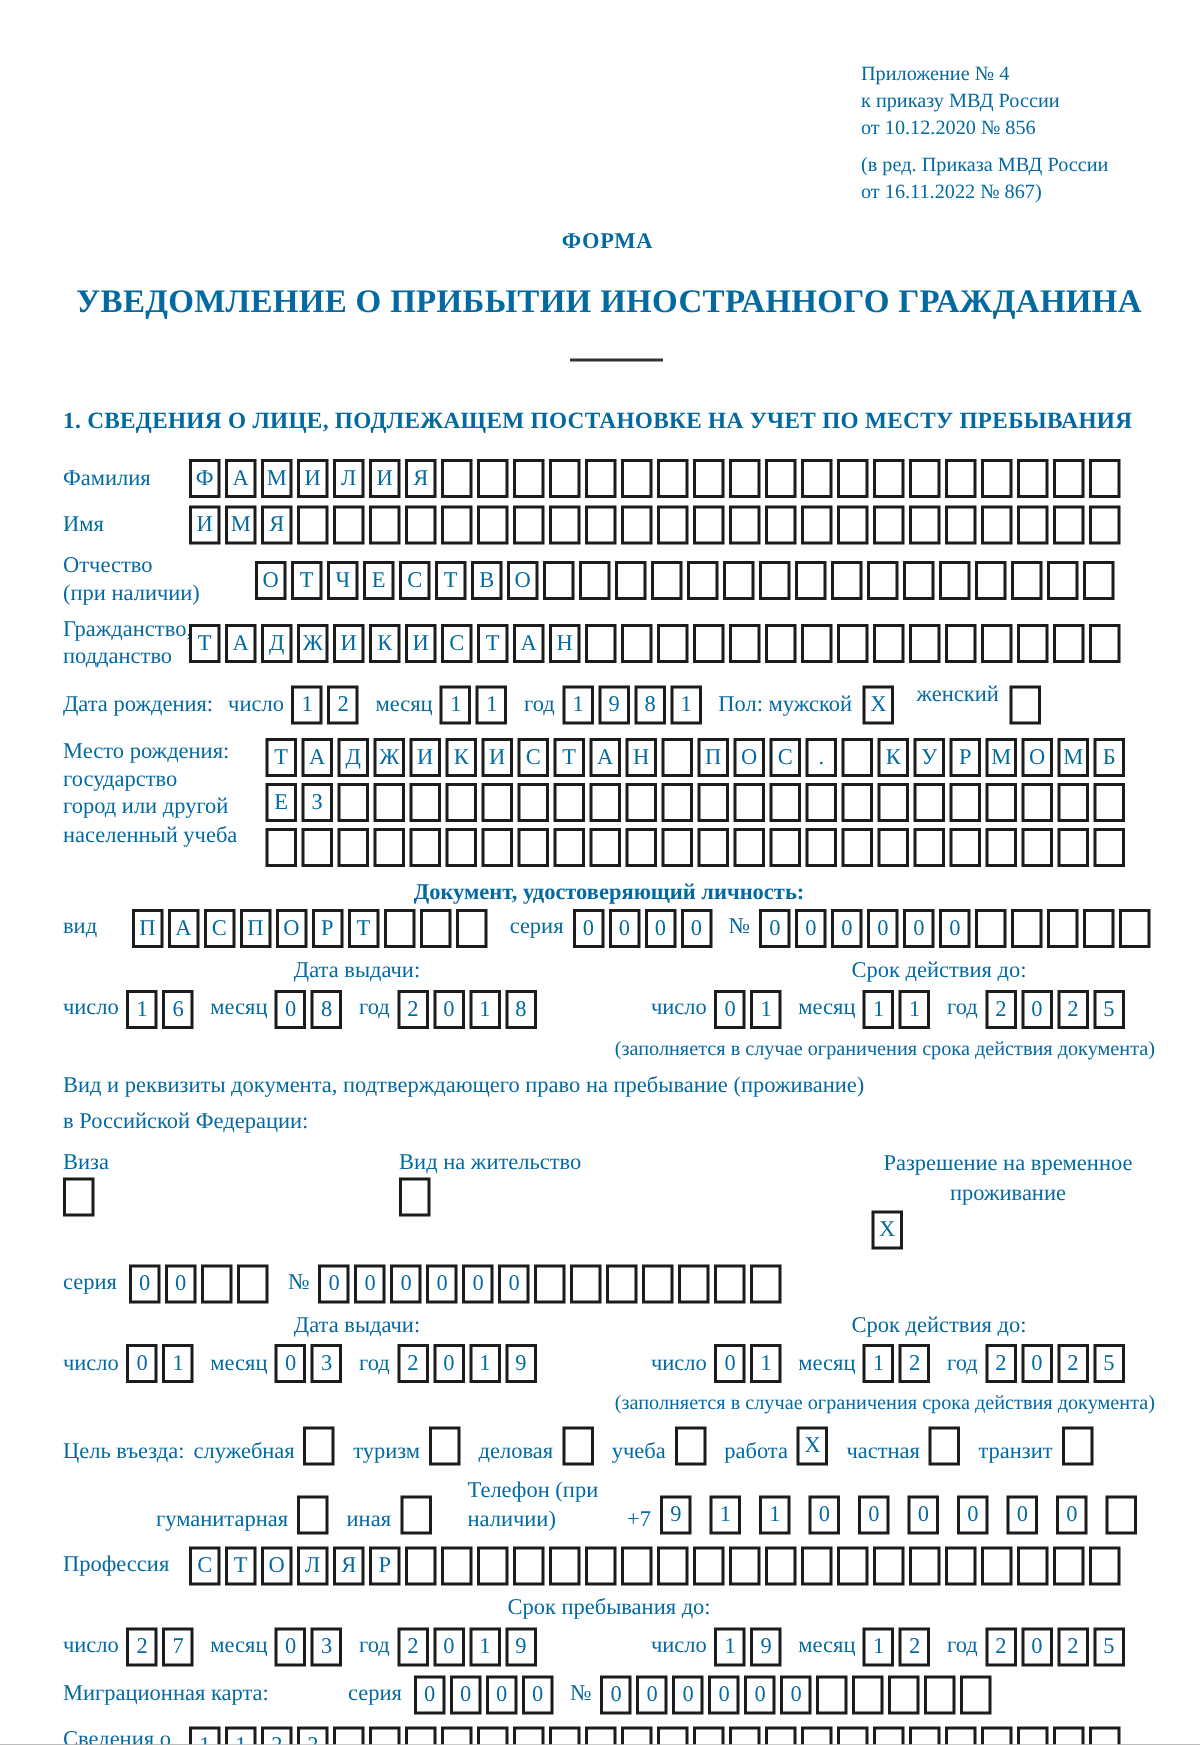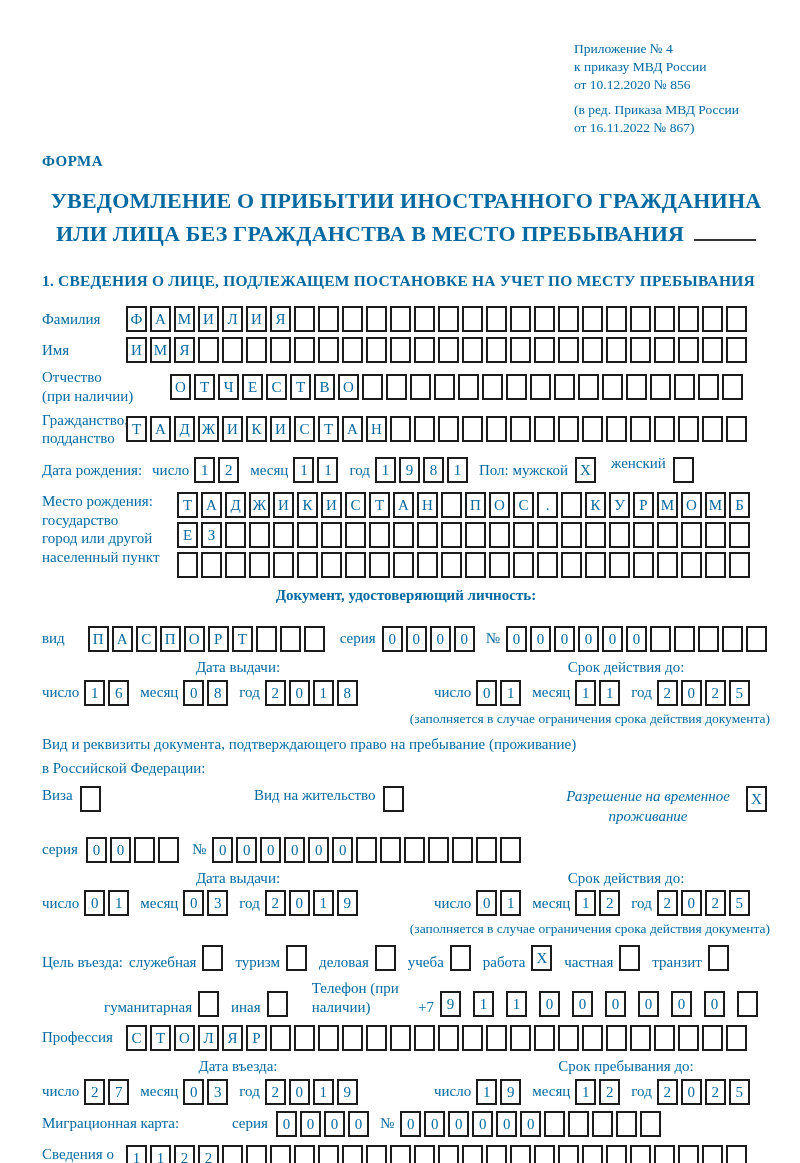--- a/index.html
+++ b/index.html
@@ -6,21 +6,21 @@
   .page{
     width:800px;height:1163px;box-sizing:border-box;margin:0 auto;
     background:#fff;color:#0369a1;
     font-family:"Liberation Serif","DejaVu Serif",serif;
     padding:40px 30px 16px 42px;overflow:hidden;
   }
   .t{font-size:15px;line-height:1.25;}
   
   .appendix{width:196px;margin-left:auto;font-size:13.5px;line-height:1.35;}
   .appendix .gap{height:6px;}
-  .forma{text-align:left;font-weight:bold;font-size:15px;margin:16px 2px 14px 0;letter-spacing:.5px;}
+  .forma{text-align:center;font-weight:bold;font-size:15px;margin:16px 2px 14px 0;letter-spacing:.5px;}
   
   .title{ text-align:center;font-weight:bold;font-size:22px;line-height:1.5;letter-spacing:.2px;}
   .blank-line{display:inline-block;width:62px;border-bottom:2px solid #333;height:14px;margin-left:10px;}
   .section-h{font-weight:bold;font-size:15.5px;margin:22px 0 16px 0;letter-spacing:.2px;}
   
   .boxes{display:inline-flex;flex-wrap:nowrap;}
   .box{
     display:inline-block;box-sizing:border-box;width:21px;height:26px;
     border:2px solid #1c1c1c;margin-right:3px;text-align:center;
     font-size:15px;line-height:22px;flex:0 0 auto;background:#fff;
@@ -32,25 +32,25 @@
   .stack .boxes{margin-bottom:4px;}
   .dg{display:inline-flex;align-items:center;justify-content:flex-end;}
   .dg .t{margin-right:5px;}
   .dg .boxes{margin-right:8px;}
   .half-l{width:392px;flex:0 0 auto;display:flex;align-items:center;}
   .half-r{flex:1;display:flex;align-items:center;}
   .hdr-row{display:flex;margin:6px 0 3px 0;gap:48px;}
   .hdr-l{width:392px;text-align:center;flex:0 0 auto;}
   .hdr-r{flex:1;text-align:center;}
   .note-r{text-align:right;font-size:13.5px;margin:2px 0 8px 0;}
-  .center-b{text-align:center;font-weight:bold;font-size:15px;margin:4px 0 22px 0;}
-  .opt{display:inline-flex;align-items:flex-start;}
+  .center-b{text-align:center;font-weight:bold;font-size:15px;margin:4px 0 2px 0;}
+  .opt{display:inline-flex;align-items:flex-start;flex-direction:column;}
   .opt .t{margin-right:7px;}
   .optline{display:flex;align-items:flex-start;justify-content:space-between;margin:8px 0 10px 0;}
-  .optlbl{text-align:center;line-height:1.35;font-style:italic;}
+  .optlbl{text-align:center;line-height:1.35;}
   .purpose-row{display:flex;align-items:flex-end;flex-wrap:nowrap;margin-bottom:8px;}
   .purpose-row .t{margin-right:6px;}
   .purpose-row .box{margin-right:12px;}
   .indent60{margin-left:62px;} .mt6{margin-top:6px;}
   .rep{display:flex;margin-top:6px;}
   .nowrap{white-space:nowrap;}
 </style>
 </head>
 <body>
 
@@ -62,21 +62,21 @@
     <div>от 10.12.2020 № 856</div>
     <div class="gap"></div>
     <div>(в ред. Приказа МВД России</div>
     <div>от 16.11.2022 № 867)</div>
   </div>
 
   <div class="forma">ФОРМА</div>
 
   <div class="title">
     <div>УВЕДОМЛЕНИЕ О ПРИБЫТИИ ИНОСТРАННОГО ГРАЖДАНИНА</div>
-    <div><span>ИЛИ ЛИЦА БЕЗ ГРАЖДАНСТВА В МЕСТО ПРЕБЫВАНИЯ</span><span class="blank-line"></span></div>
+    <div><span class="blank-line"></span></div>
   </div>
 
   <div class="section-h">1. СВЕДЕНИЯ О ЛИЦЕ, ПОДЛЕЖАЩЕМ ПОСТАНОВКЕ НА УЧЕТ ПО МЕСТУ ПРЕБЫВАНИЯ</div>
 
   <div class="row">
     <div class="lblcol w84 t">Фамилия</div>
     <div class="boxes">
         <span class="box">Ф</span>
         <span class="box">А</span>
         <span class="box">М</span>
@@ -231,21 +231,21 @@
     <span class="box">X</span>
     <span class="t" style="margin:0 7px 13px 12px;">женский</span>
     <span class="box"></span>
   </div>
 
   <div class="row mt6" style="align-items:flex-start;">
     <div class="lblcol w135 t">
       <div>Место рождения:</div>
       <div>государство</div>
       <div>город или другой</div>
-      <div>населенный пункт</div>
+      <div>населенный учеба</div>
     </div>
     <div class="stack">
       <div class="boxes">
           <span class="box">Т</span>
           <span class="box">А</span>
           <span class="box">Д</span>
           <span class="box">Ж</span>
           <span class="box">И</span>
           <span class="box">К</span>
           <span class="box">И</span>
@@ -570,21 +570,20 @@
         <span class="box"></span>
         <span class="box"></span>
         <span class="box"></span>
         <span class="box"></span>
         <span class="box"></span>
         <span class="box"></span>
       </div>
   </div>
 
   <div class="hdr-row">
-    <div class="hdr-l t">Дата въезда:</div>
     <div class="hdr-r t">Срок пребывания до:</div>
   </div>
   <div class="row">
     <div class="half-l">
       <span class="dg">
         <span class="t">число</span>
         <span class="boxes">
             <span class="box">2</span>
             <span class="box">7</span>
           </span>

